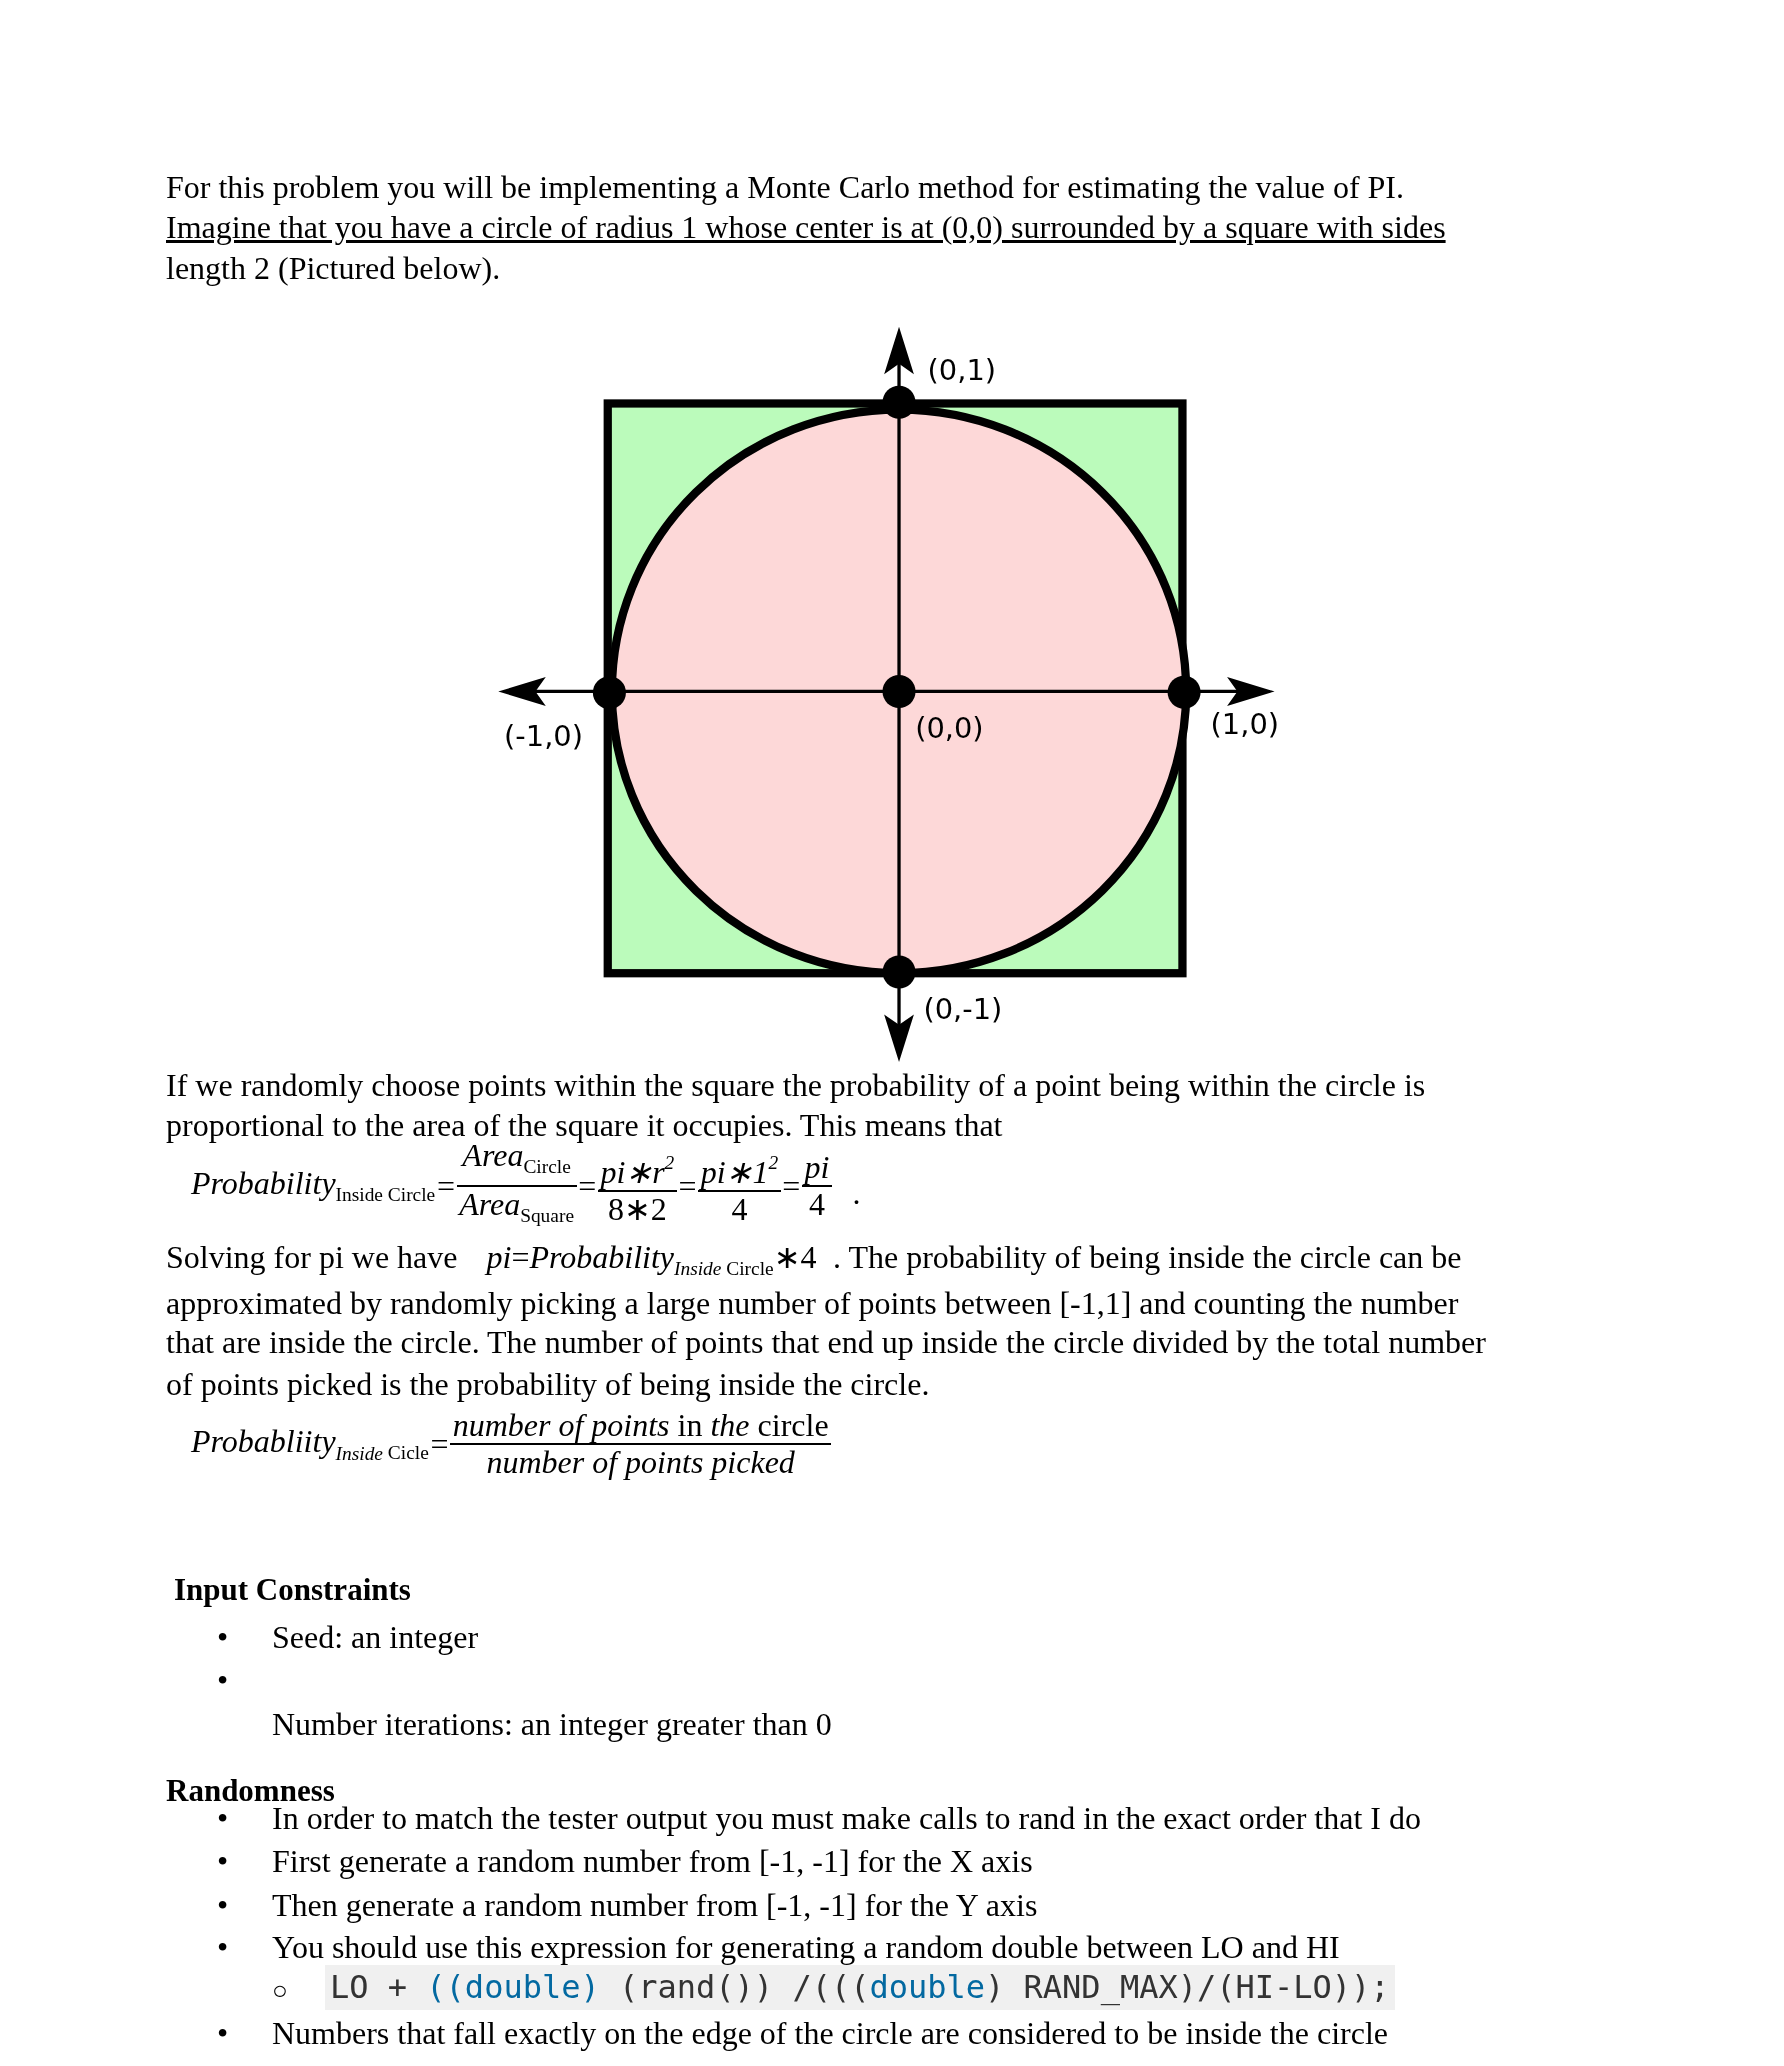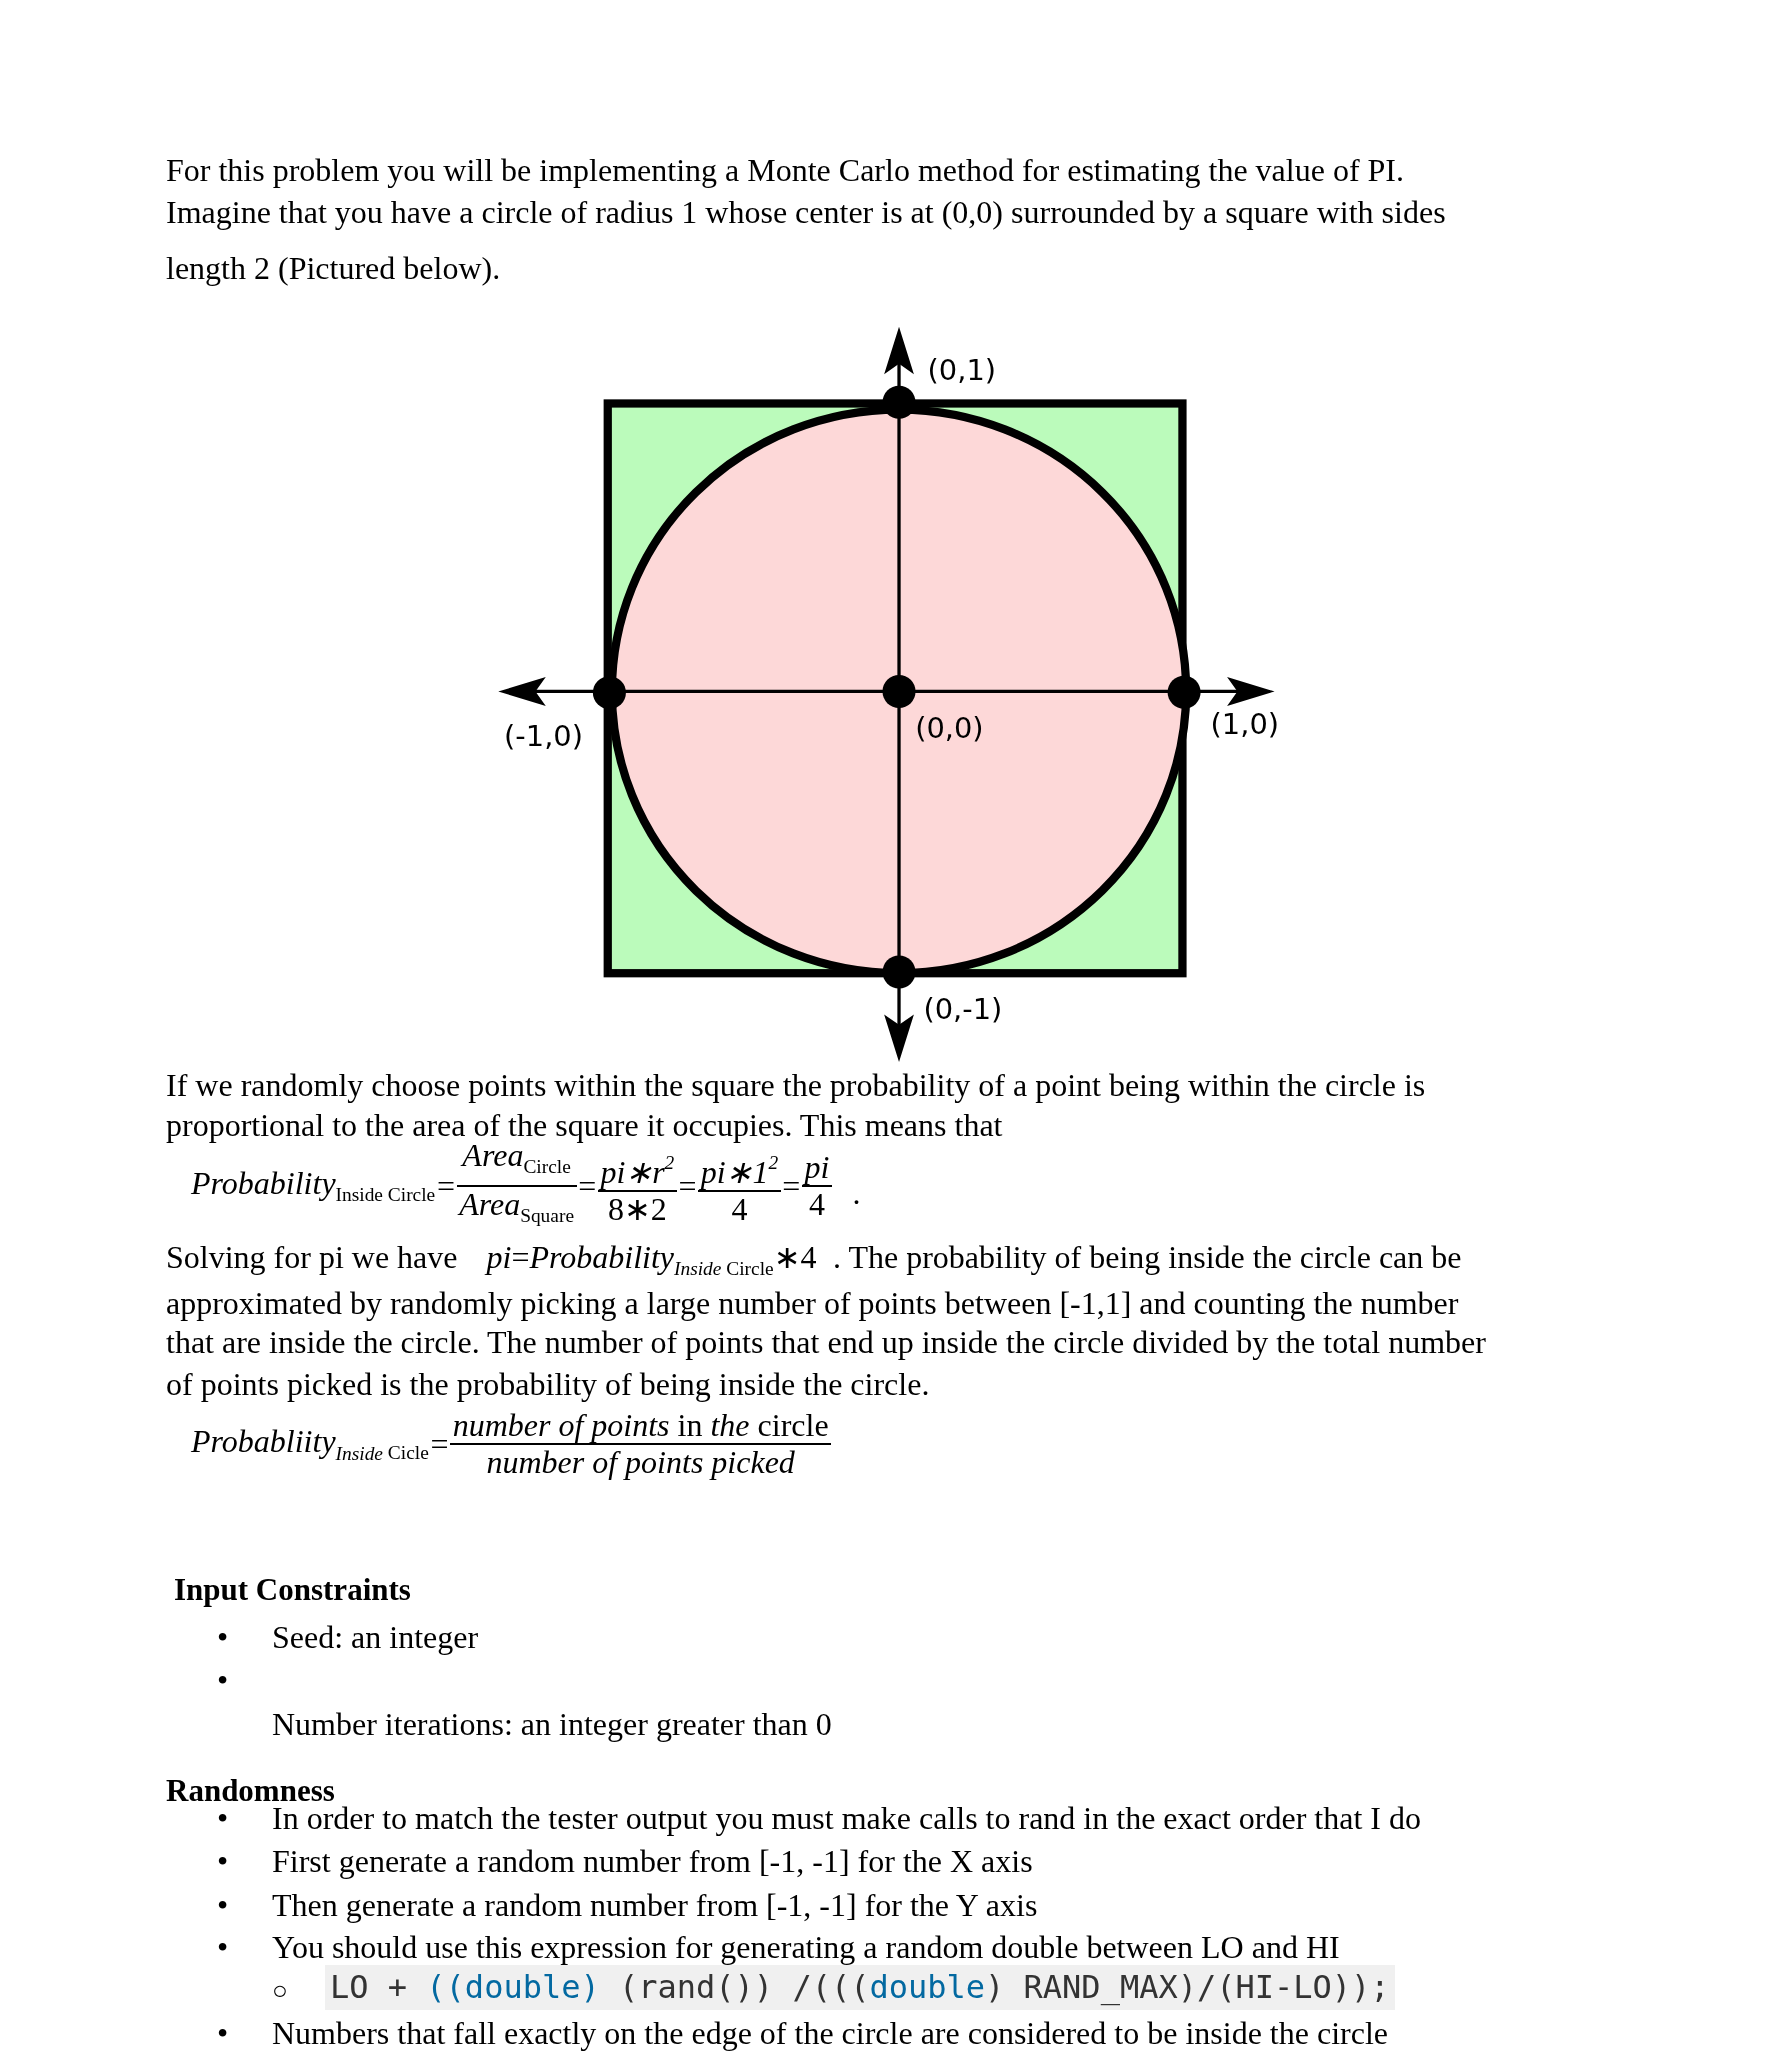--- a/index.html
+++ b/index.html
@@ -28,22 +28,22 @@
   .code-block { position: absolute; left: 53px; top: 0; background: #f0f0f0; height: 45px;
                 padding: 0 5px; font-family: "DejaVu Sans Mono", monospace; font-size: 32px; line-height: 45px;
                 color: #333333; white-space: pre; }
   .code-block .kw { color: #0369a1; }
   svg#diagram { position: absolute; left: 0; top: 0; }
   .diag-label { font-family: "DejaVu Sans", sans-serif; font-size: 70px; fill: #000; }
 </style>
 </head>
 <body>
 
-<div class="para" style="top:150px;text-align:center;">For this problem you will be implementing a Monte Carlo method for estimating the value of PI.</div>
-<div class="para" style="top:192px;">Imagine that you have a circle of radius 1 whose center is at (0,0)  surrounded by a square with sides</div>
+<div class="para" style="top:167px;text-align:center;">For this problem you will be implementing a Monte Carlo method for estimating the value of PI.</div>
+<div class="para" style="top:207px;text-decoration:underline;">Imagine that you have a circle of radius 1 whose center is at (0,0)  surrounded by a square with sides</div>
 <div class="para" style="top:248px;">length 2 (Pictured below).</div>
 
 <svg id="diagram" width="1784" height="1116" viewBox="0 0 4318 2700">
   <defs></defs>
   <rect id="sq" x="1471" y="976" width="1391" height="1379" stroke="#000" stroke-width="20" fill="#bbfbbb"></rect>
   <ellipse id="circ" cx="2176" cy="1673" rx="695" ry="682" stroke="#000" stroke-width="20" fill="#fdd8d8"></ellipse>
   <line x1="1260" y1="1673" x2="3030" y2="1673" stroke="#000" stroke-width="8"></line>
   <line x1="2176" y1="840" x2="2176" y2="2520" stroke="#000" stroke-width="8"></line>
 
   <path d="M2176 790 L2212 905 L2176 880 L2140 905 Z" fill="#000"></path>

